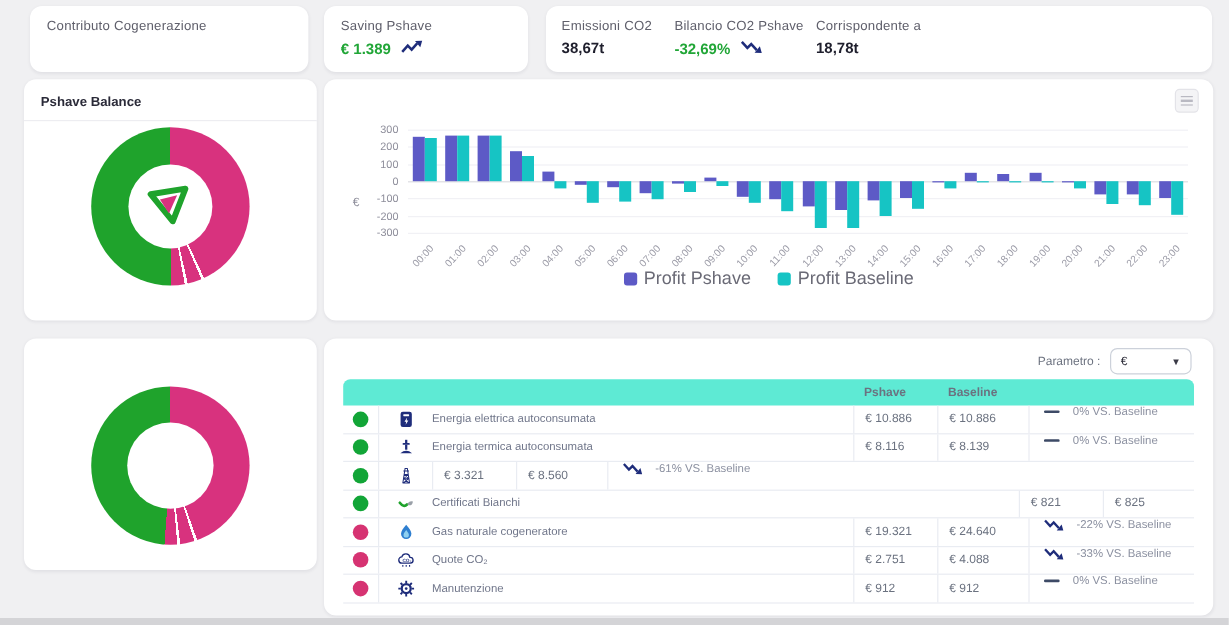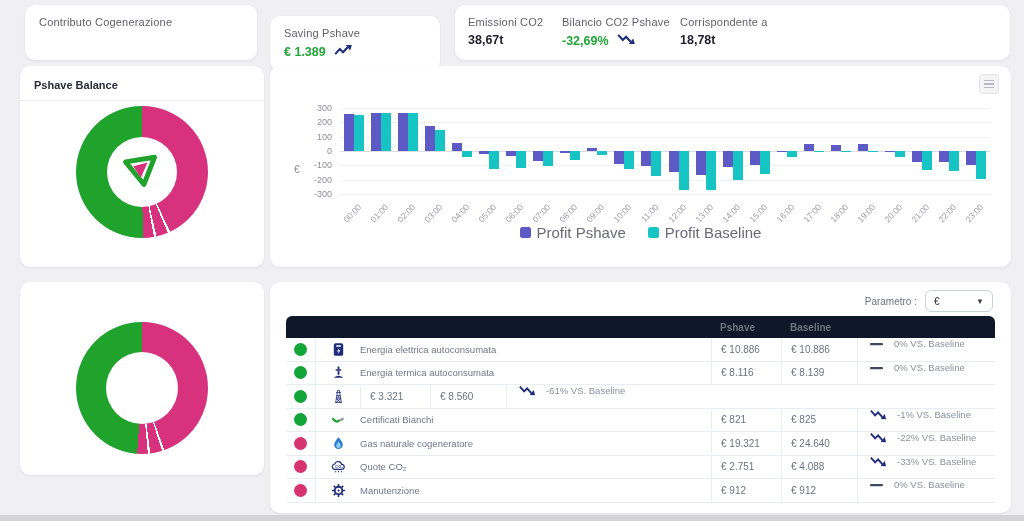--- a/index.html
+++ b/index.html
@@ -38,21 +38,21 @@
   #legend { position:absolute; left:0; right:0; top:158px; display:flex; justify-content:center; gap:22px; }
   .legend-item { display:flex; align-items:center; gap:6px; font-size:15px; color:#6a6a76; cursor:pointer;}
   .legend-swatch { width:11px; height:11px; border-radius:2.5px; }
   .chart-menu { position:absolute; right:12px; top:8px; width:20px; height:20px; background:#f4f4f6; border:1px solid #e3e3e8; border-radius:4px; display:flex; flex-direction:column; justify-content:center; align-items:center; gap:2px; cursor:pointer;}
   .chart-menu i { display:block; width:10px; height:1.4px; background:#b9b9c2; }
   
   .param-row { position:absolute; top:8px; right:18px; display:flex; align-items:center; gap:8px; font-size:10px; color:#6d7380;}
   .param-select { border:1px solid #ccd1da; border-radius:6px; background:#fff; min-width:68px; height:22px; display:flex; align-items:center; justify-content:space-between; padding:0 8px; font-size:10px; color:#2b2b38; cursor:pointer;}
   .param-select .chev { font-size:8px; color:#3a3a46; }
   #tbl { position:absolute; left:16px; right:16px; top:34px; font-size:10px; }
-  .thead { display:flex; background:#0f172a; border-radius:6px 6px 0 0; height:22px; align-items:center; color:#3e4a5e; font-weight:700; }
+  .thead { display:flex; background:#5eead4; border-radius:6px 6px 0 0; height:22px; align-items:center; color:#3e4a5e; font-weight:700; }
   .trow { display:flex; align-items:center; height:23.5px; border-bottom:1px solid #e9ecf2; color:#707683; }
   .c-dot { width:30px; display:flex; justify-content:center; align-self:stretch; align-items:center; border-right:1px solid #e9ecf2;}
   .dot { width:13px; height:13px; border-radius:50%; }
   .dot.g { background:#12a537; } .dot.p { background:#d63372; }
   .c-icon { width:44px; display:flex; justify-content:center; align-items:center;}
   .c-label { flex:1; font-size:9.5px; color:#70768a; }
   .c-v1 { width:70px; border-left:1px solid #e9ecf2; align-self:stretch; display:flex; align-items:center; padding-left:9px; color:#6b7280;}
   .c-v2 { width:76px; border-left:1px solid #e9ecf2; align-self:stretch; display:flex; align-items:center; padding-left:9px; color:#6b7280;}
   .c-tr { width:138px; border-left:1px solid #e9ecf2; align-self:stretch; display:flex; gap:10px; padding-left:12px;}
   .vs { font-size:9.5px; color:#8b90a0; }
@@ -60,21 +60,21 @@
 </style>
 </head>
 <body>
 
 <div class="card" style="left:25px; top:5px; width:232px; height:55px;">
   <div class="kpi-inner">
     <div class="kpi-label">Contributo Cogenerazione</div>
   </div>
 </div>
 
-<div class="card" style="left:270px; top:16px; width:170px; height:55px;">
+<div class="card" style="left:270px; top:5px; width:170px; height:55px;">
   <div class="kpi-inner">
     <div class="kpi-label">Saving Pshave</div>
     <div class="kpi-value">
       <span class="green">€ 1.389</span>
       <span><svg width="19" height="12" viewBox="0 0 20 13">
             <path d="M1 11 L6 5.5 L9.5 9 L14.5 3.5" stroke="#1f2d7b" stroke-width="2.3" fill="none"></path>
             <path d="M12.5 1.2 L19 1 L17.3 7 Z" fill="#1f2d7b"></path>
           </svg></span>
     </div>
   </div>
@@ -318,27 +318,20 @@
           </div>
           <div class="c-icon">
             <svg width="15" height="15" viewBox="0 0 16 16">
               <path d="M2.3 7.4 q3.6 4.6 6.4 1.6" stroke="#1fa32c" stroke-width="2.4" fill="none" stroke-linecap="round"></path>
               <path d="M9.2 9.4 q4.2 1.2 4.8 -3.2 q-4.4 -0.6 -4.8 3.2" fill="#9aa0a8"></path>
             </svg>
           </div>
           <div class="c-label">Certificati Bianchi</div>
           <div class="c-v1">€ 821</div>
           <div class="c-v2">€ 825</div>
-          <div class="c-tr">
-            <span><svg width="17" height="11" viewBox="0 0 20 13">
-                <path d="M1 2 L6 7.5 L9.5 4 L14.5 9.5" stroke="#1f2d7b" stroke-width="2.3" fill="none"></path>
-                <path d="M12.5 11.8 L19 12 L17.3 6 Z" fill="#1f2d7b"></path>
-              </svg></span>
-            <span class="vs">-1% VS. Baseline</span>
-          </div>
         </div>
         <div class="trow">
           <div class="c-dot">
             <span class="dot p"></span>
           </div>
           <div class="c-icon">
             <svg width="15" height="15" viewBox="0 0 16 16">
               <path d="M8 1.3 C10.6 4.4 12.6 6.9 12.6 9.4 A4.6 4.6 0 0 1 3.4 9.4 C3.4 6.9 5.4 4.4 8 1.3 Z" fill="#2f7fd0"></path>
               <path d="M8 6 C9.4 7.8 10.4 9 10.4 10.4 A2.4 2.4 0 0 1 5.6 10.4 C5.6 9 6.6 7.8 8 6 Z" fill="#8fd0f0"></path>
             </svg>

